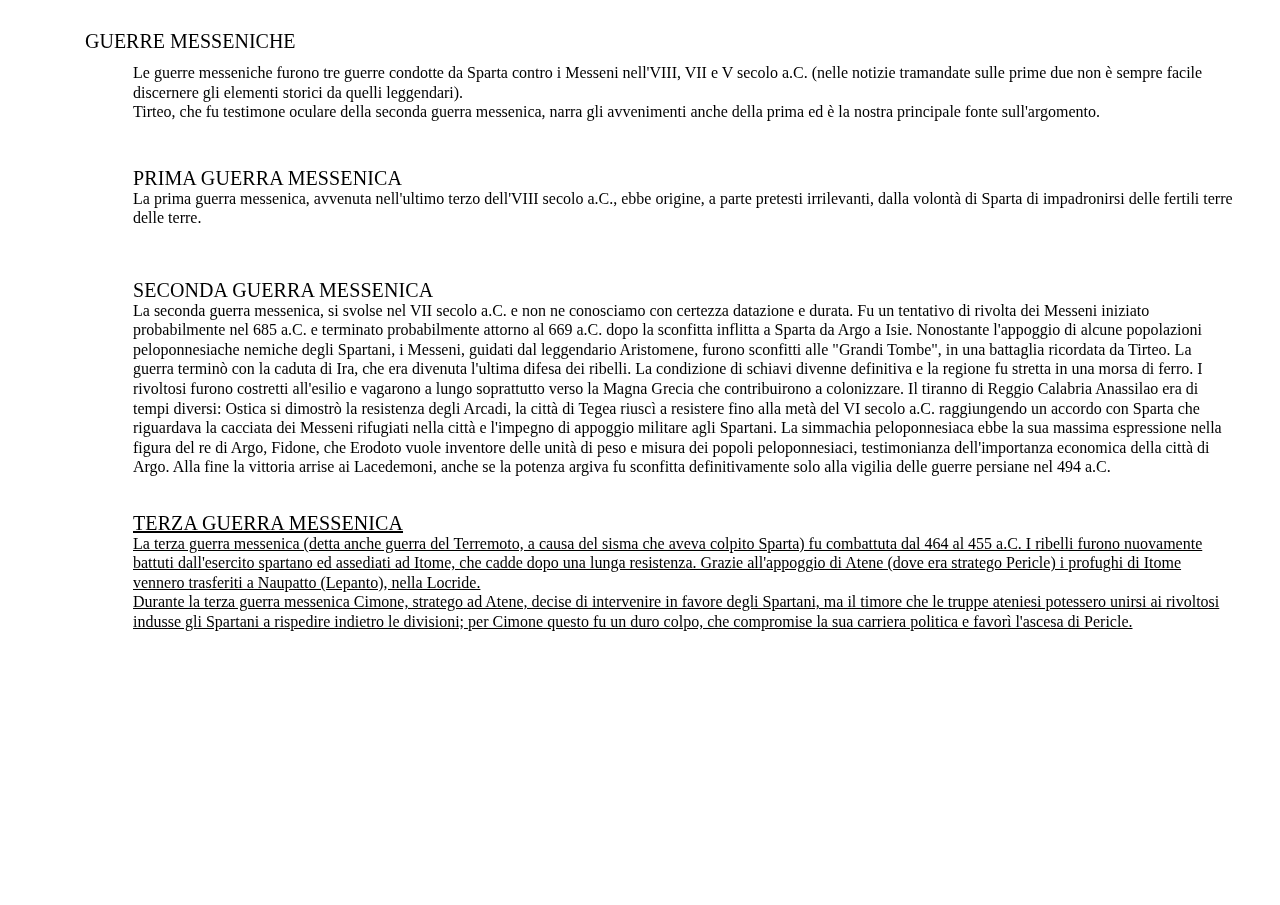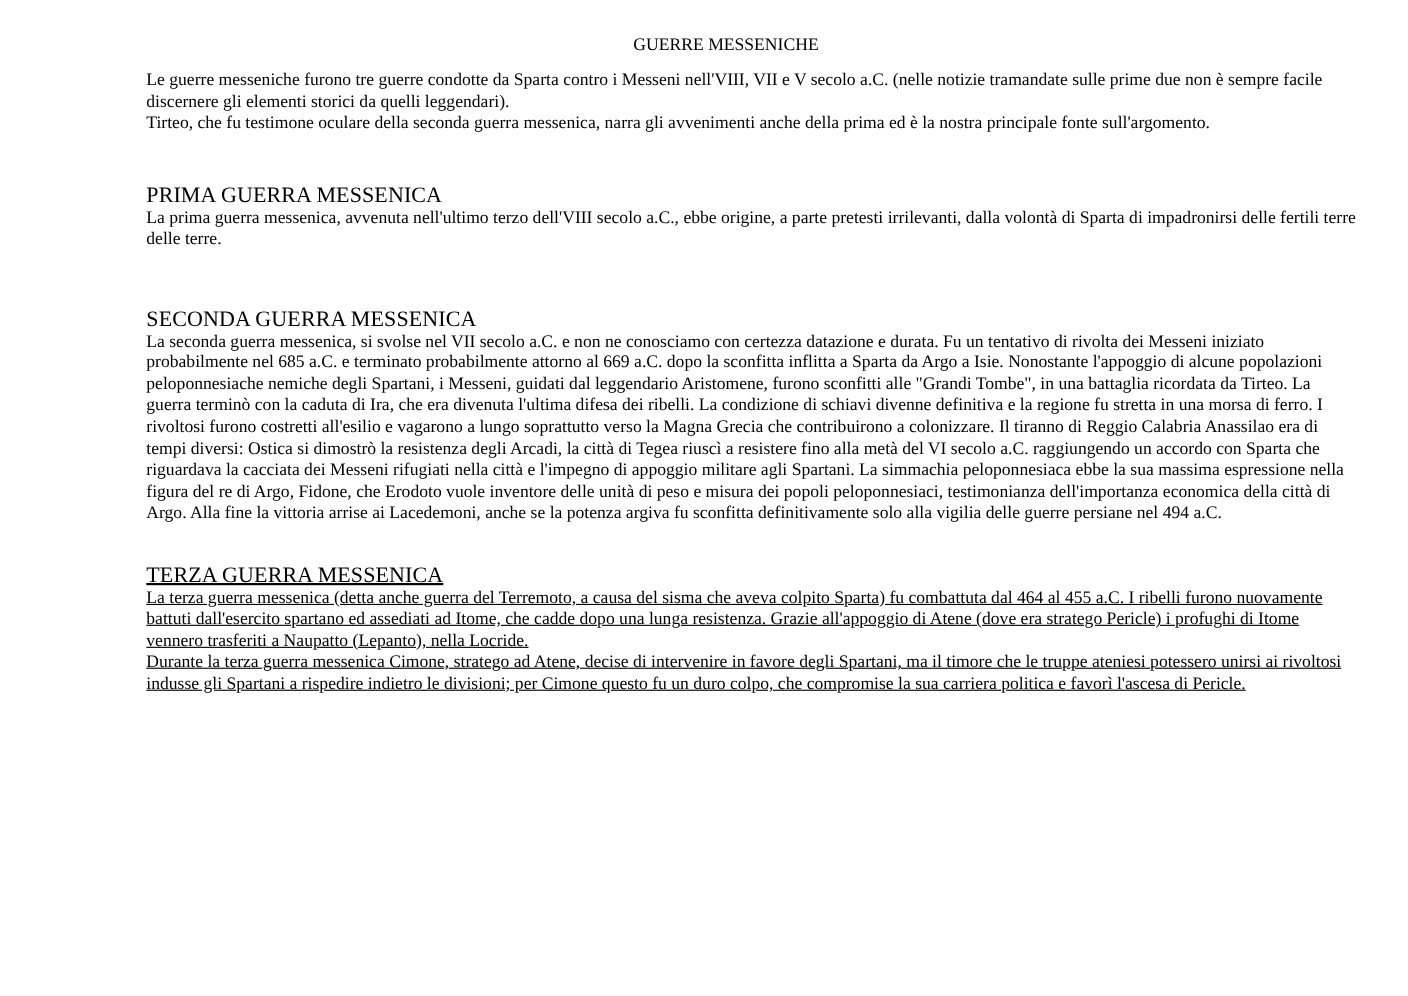--- a/index.html
+++ b/index.html
@@ -19,22 +19,21 @@
       position: absolute;
       left: 85px;
       top: 0;
       width: 1160px;
     }
     .title {
       position: absolute;
       left: 0;
       top: 31px;
       width: 1150px;
-      text-align: center;
-      font-size: 16px;
+      font-size: 20px;
       line-height: 20px;
       white-space: nowrap;
     }
     .block {
       position: absolute;
       left: 0;
       width: 1160px;
       margin-left: 48px;
     }
     .line {

